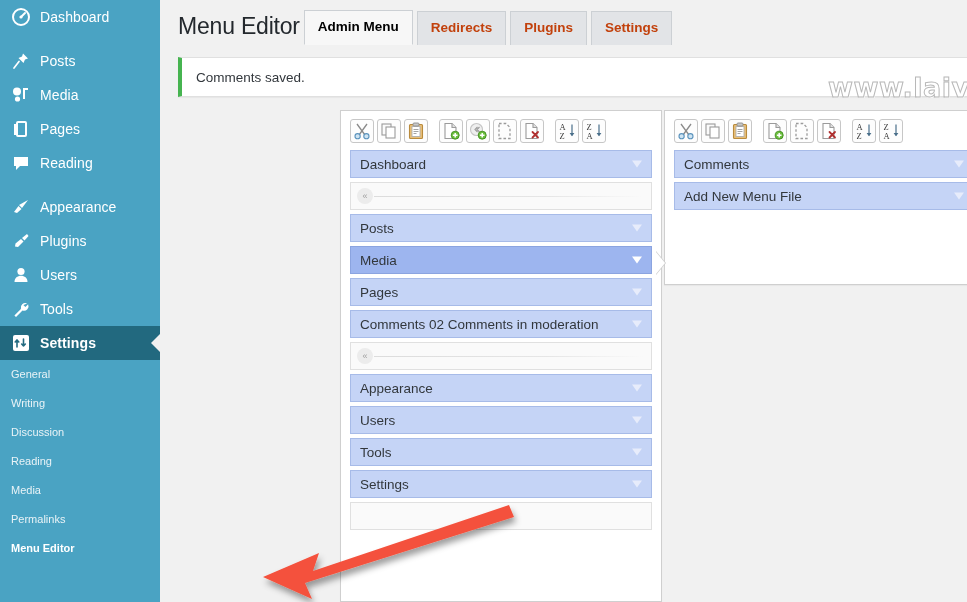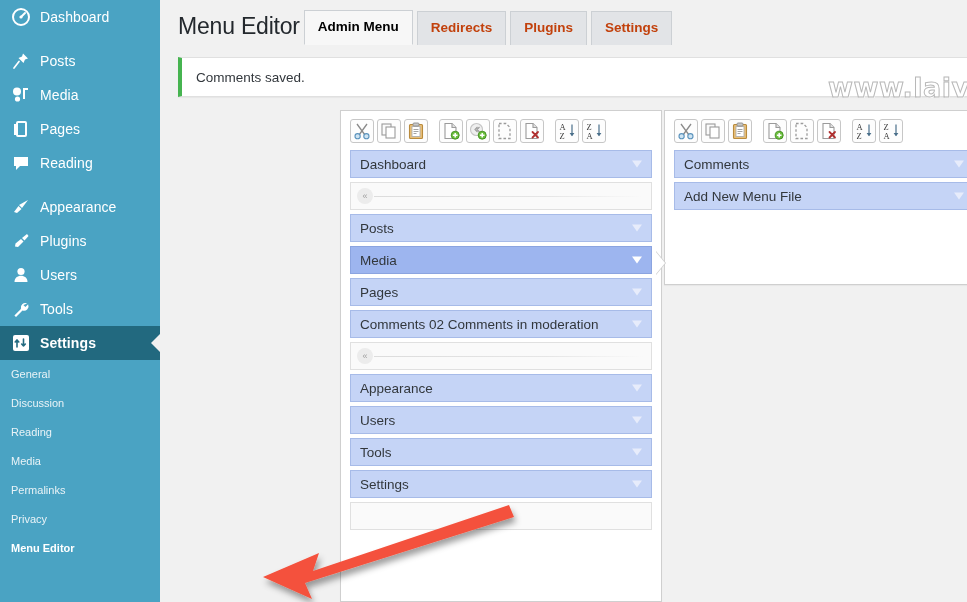--- a/index.html
+++ b/index.html
@@ -350,25 +350,25 @@
               <path d="M5 13 L5 6 M5 6 L3.2 8 M5 6 L6.8 8" stroke="#22697f" stroke-width="1.6" fill="none" stroke-linecap="round"></path>
               <path d="M11.5 5 L11.5 12 M11.5 12 L9.7 10 M11.5 12 L13.3 10" stroke="#22697f" stroke-width="1.6" fill="none" stroke-linecap="round"></path>
             </svg>
           </span>
           <span class="sb-label">Settings</span>
           <span class="sb-arrow"></span>
         </div>
       </div>
     <div id="sidebar-submenu">
         <div class="sb-sub">General</div>
+        <div class="sb-sub">Writing</div>
         <div class="sb-sub">Discussion</div>
         <div class="sb-sub">Reading</div>
         <div class="sb-sub">Media</div>
         <div class="sb-sub">Permalinks</div>
-        <div class="sb-sub">Privacy</div>
         <div class="sb-sub active">Menu Editor</div>
       </div>
   </nav>
 
   <div id="main">
 
     <div id="headrow">
       <div id="page-title">Menu Editor</div>
       <div class="tabs" id="tabs">
           <div class="tab active">Admin Menu</div>

